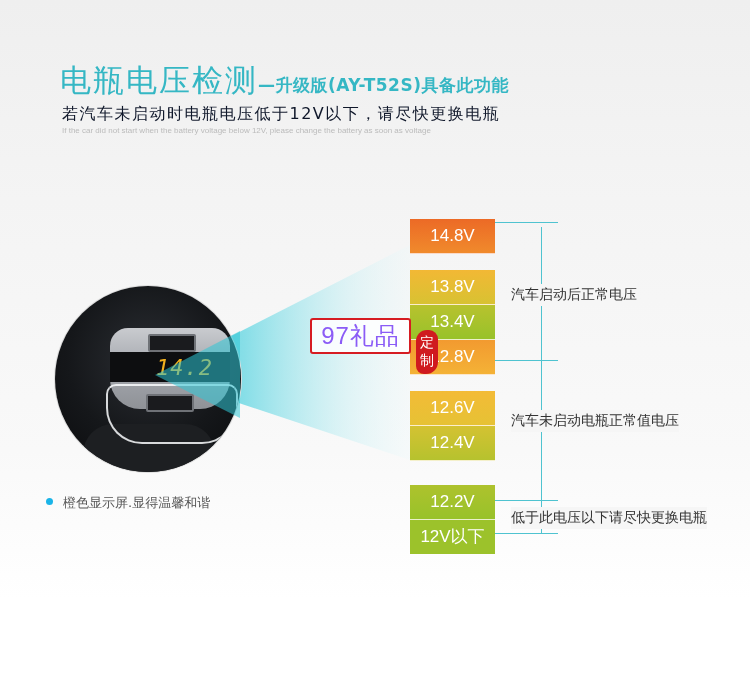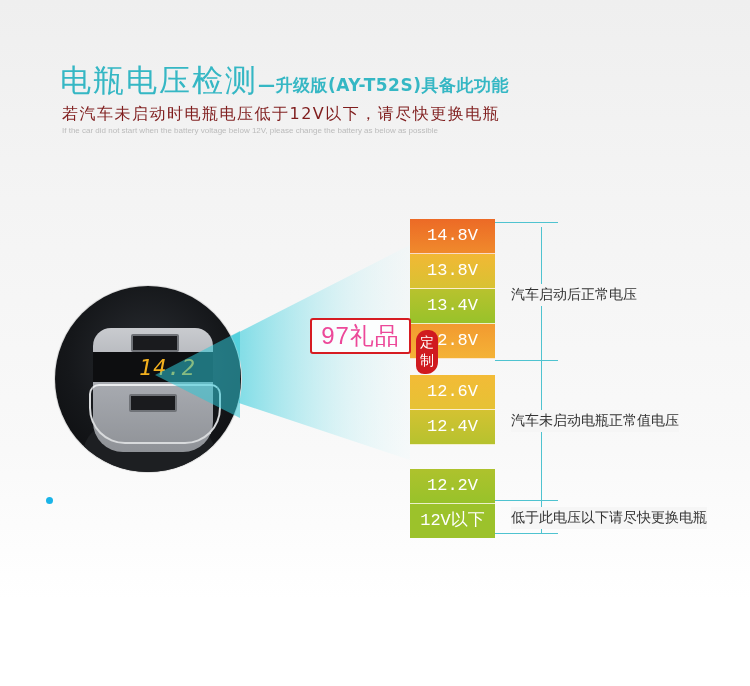--- a/index.html
+++ b/index.html
@@ -4,62 +4,62 @@
 <style>
   html, body { margin:0; padding:0; }
   body {
     width:750px; height:686px; position:relative; overflow:hidden;
     background: linear-gradient(to bottom, #efefef 0px, #f4f4f4 200px, #f9f9f9 450px, #ffffff 600px, #ffffff 686px);
     font-family: "DejaVu Sans", "Liberation Sans", sans-serif;
   }
   .title-row { position:absolute; left:60px; top:60px; white-space:nowrap; }
   .title-main { font-size:31px; color:#35b7c4; letter-spacing:2px; vertical-align:baseline; }
   .title-sub { font-size:17px; color:#35b7c4; letter-spacing:0.5px; font-weight:bold; vertical-align:baseline; }
-  .subtitle-cn { position:absolute; left:62px; top:104px; font-size:16px; color:#7f1d1d; letter-spacing:1.5px; white-space:nowrap; }
+  .subtitle-cn { position:absolute; left:62px; top:104px; font-size:16px; color:#0f172a; letter-spacing:1.5px; white-space:nowrap; }
   .subtitle-en { position:absolute; left:62px; top:126px; font-size:8px; color:#bbbbbb; white-space:nowrap; font-family:"Liberation Sans", sans-serif; }
 
   .cone { position:absolute; left:0; top:0; width:750px; height:686px; pointer-events:none; }
 
   .device { position:absolute; left:55px; top:286px; width:186px; height:186px; border-radius:50%;
     background: radial-gradient(circle at 50% 40%, #2b2e33 0%, #15171a 55%, #0a0b0d 100%);
     overflow:hidden; box-shadow: 0 0 0 1px #ddd; }
-  .device-body { position:absolute; left:38px; top:42px; width:120px; height:124px; border-radius:18px 18px 30px 30px;
+  .device-body { position:absolute; left:55px; top:42px; width:120px; height:81px; border-radius:18px 18px 30px 30px;
     background: linear-gradient(to bottom, #c9cbcf 0%, #a7aab0 45%, #8f9297 100%); }
   .device-screen { position:absolute; left:0; top:24px; width:120px; height:30px; background:#0d0e10; }
   .device-digits { position:absolute; left:46px; top:27px; font-family:"DejaVu Sans Mono", monospace; font-size:22px; color:#f2b01e; letter-spacing:1px; font-style:italic; }
   .usb { position:absolute; width:44px; height:14px; background:#1a1b1e; border:2px solid #6f7277; border-radius:2px; }
   .usb.top { left:38px; top:6px; }
   .usb.bottom { left:36px; top:66px; }
   .device-rim { position:absolute; left:-4px; top:56px; width:128px; height:56px; border:2px solid #d8dadc; border-top-color:#eceef0; border-radius:10px 10px 36px 36px; }
   .device-base { position:absolute; left:28px; top:138px; width:132px; height:60px; border-radius:40px; background:#1d1f22; }
 
   .caption { position:absolute; left:46px; top:494px; font-size:13px; color:#555; white-space:nowrap; }
   .caption .dot { display:inline-block; width:7px; height:7px; border-radius:50%; background:#1ab4e8; margin-right:10px; vertical-align:middle; position:relative; top:-2px; }
 
   .bars { position:absolute; left:410px; top:219px; width:85px; }
-  .bar { height:34px; border-bottom:1px solid rgba(255,255,255,0.75); color:#fff; font-size:17px; text-align:center; line-height:34px; font-family:Liberation Mono, monospace; }
+  .bar { height:34px; border-bottom:1px solid rgba(255,255,255,0.75); color:#fff; font-size:17px; text-align:center; line-height:34px; font-family:Liberation Sans, sans-serif; }
   .bar:last-child { border-bottom:none; }
 
   .hline { position:absolute; left:495px; width:63px; height:1px; background:#4fc3d0; }
   .vline { position:absolute; left:541px; width:1px; background:#4fc3d0; }
   .range-label { position:absolute; left:511px; font-size:14px; color:#333; white-space:nowrap; background:#f6f6f6; padding:2px 0; }
 
   .wm-box { position:absolute; left:310px; top:318px; width:97px; height:32px; border:2px solid #d61c22; border-radius:3px; background:rgba(255,255,255,0.85);
-    color:#ec4899; font-size:24px; line-height:32px; text-align:center; letter-spacing:1px; font-family:"Liberation Sans", sans-serif; }
+    color:#8b5cf6; font-size:24px; line-height:32px; text-align:center; letter-spacing:1px; font-family:"Liberation Sans", sans-serif; }
   .wm-stamp { position:absolute; left:416px; top:330px; width:22px; height:44px; background:#d01a1f; border-radius:11px 9px 12px 8px;
     color:#fff; font-size:14px; line-height:18px; text-align:center; padding-top:3px; box-sizing:border-box; }
 </style>
 </head>
 <body>
 
 <div class="title-row">
   <span class="title-main">电瓶电压检测</span><span class="title-sub">—升级版(AY-T52S)具备此功能</span>
 </div>
 <div class="subtitle-cn">若汽车未启动时电瓶电压低于12V以下，请尽快更换电瓶</div>
-<div class="subtitle-en">If the car did not start when the battery voltage below 12V, please change the battery as below as possible</div>
+<div class="subtitle-en">If the car did not start when the battery voltage below 12V, please change the battery as soon as voltage</div>
 
 <svg class="cone" viewBox="0 0 750 686">
   <defs>
     <linearGradient id="beam" x1="0" y1="0" x2="1" y2="0">
       <stop offset="0" stop-color="#2fc6d6" stop-opacity="0.95"></stop>
       <stop offset="0.35" stop-color="#62d6e2" stop-opacity="0.75"></stop>
       <stop offset="0.75" stop-color="#bfeef3" stop-opacity="0.45"></stop>
       <stop offset="1" stop-color="#e8fafc" stop-opacity="0.2"></stop>
     </linearGradient>
   </defs>
@@ -74,26 +74,26 @@
     <div class="device-digits">14.2</div>
     <div class="device-rim"></div>
     <div class="usb bottom"></div>
   </div>
 </div>
 <svg class="cone" viewBox="0 0 750 686">
   <polygon points="155,375 240,331 240,418" fill="#2fc6d6" fill-opacity="0.55"></polygon>
 </svg>
 
 <div class="caption">
-  <span class="dot"></span>
+  <span class="dot"></span><span>橙色显示屏.显得温馨和谐</span>
 </div>
 
 <div class="bars">
   <div class="bar" style="background: linear-gradient(rgb(236, 106, 38), rgb(240, 138, 44));">14.8V</div>
-  <div class="bar" style="background: linear-gradient(rgb(242, 184, 53), rgb(216, 194, 50));">13.8V</div>
+  <div class="bar" style="background: linear-gradient(rgb(242, 184, 53), rgb(216, 194, 50)); margin-top: 16px;">13.8V</div>
   <div class="bar" style="background: linear-gradient(rgb(184, 194, 46), rgb(152, 194, 42));">13.4V</div>
   <div class="bar" style="background: linear-gradient(rgb(242, 154, 48), rgb(244, 178, 54));">12.8V</div>
   <div class="bar" style="background: linear-gradient(rgb(243, 187, 55), rgb(230, 194, 52)); margin-top: 16px;">12.6V</div>
   <div class="bar" style="background: linear-gradient(rgb(212, 194, 50), rgb(182, 194, 46));">12.4V</div>
   <div class="bar" style="background: linear-gradient(rgb(174, 194, 45), rgb(152, 194, 42)); margin-top: 24px;">12.2V</div>
   <div class="bar" style="background: linear-gradient(rgb(156, 194, 43), rgb(156, 194, 43));">12V以下</div>
 </div>
 
 <div class="hline" style="top:222px"></div>
 <div class="hline" style="top:360px"></div>

